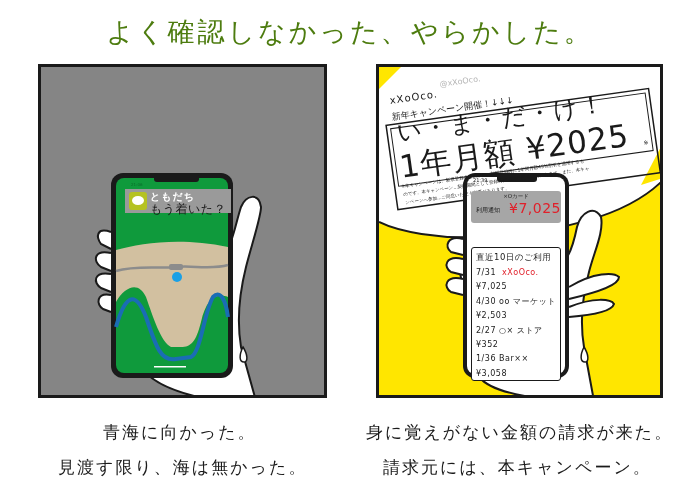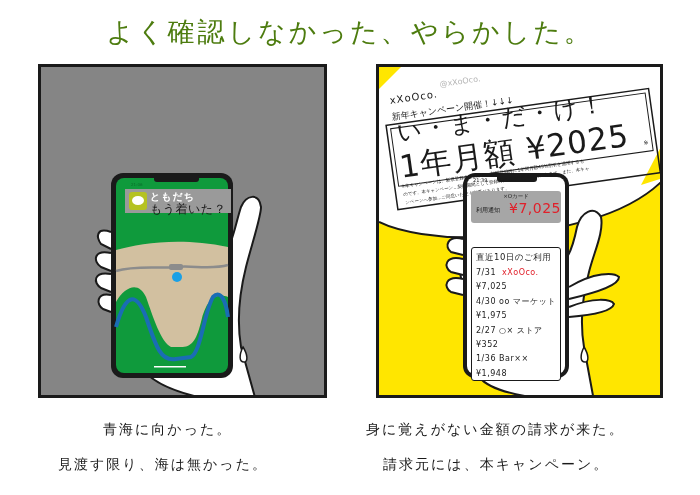--- a/index.html
+++ b/index.html
@@ -61,21 +61,21 @@
     position: absolute; left: 92px; top: 160px; width: 90px; height: 134px;
     background: #ffffff; border: 1.5px solid #1a1a1a; border-radius: 3px;
     padding: 3px 4px;
     margin-top: 20px;
   }
   .pr-list-title { font-size: 8.5px; line-height: 12px; letter-spacing: 0.5px; margin-bottom: 3px; }
   .pr-row { font-size: 8px; line-height: 14.4px; letter-spacing: 0.5px; white-space: nowrap; }
   .pr-row .merchant-highlight { color: #e0202a; }
   .pr-time { position: absolute; left: 94px; top: 110px; font-size: 5px; color: #1a1a1a; }
 
-  .caption { position: absolute; font-size: 14px; letter-spacing: 2px; white-space: nowrap; color: #1a1a1a; }
+  .caption { position: absolute; font-size: 17px; letter-spacing: 2px; white-space: nowrap; color: #1a1a1a; }
 </style>
 </head>
 <body>
 
 <div class="title">よく確認しなかった、やらかした。</div>
 
 <div class="panel panel-left">
 
   <svg width="289" height="334" viewBox="0 0 289 334">
 
@@ -154,24 +154,24 @@
   <div class="pr-card">
     <div class="pr-card-title">×Oカード</div>
     <div class="pr-card-label">利用通知</div>
     <div class="pr-card-amount">¥7,025</div>
   </div>
   <div class="pr-list">
     <div class="pr-list-title">直近10日のご利用</div>
     <div class="pr-row"><span>7/31</span>&nbsp;&nbsp;<span class="merchant-highlight">xXoOco.</span></div>
     <div class="pr-row">¥7,025</div>
     <div class="pr-row"><span>4/30</span> <span>oo マーケット</span></div>
-    <div class="pr-row">¥1,975</div>
+    <div class="pr-row">¥2,503</div>
     <div class="pr-row"><span>2/27</span> <span>○× ストア</span></div>
     <div class="pr-row">¥352</div>
     <div class="pr-row"><span>1/36</span> <span>Bar××</span></div>
-    <div class="pr-row">¥1,948</div>
+    <div class="pr-row">¥3,058</div>
   </div>
 </div>
 
 <div class="caption" style="left:103px; top:421px;">青海に向かった。</div>
 <div class="caption" style="left:58px; top:456px;">見渡す限り、海は無かった。</div>
 <div class="caption" style="left:366px; top:421px;text-align:right;">身に覚えがない金額の請求が来た。</div>
 <div class="caption" style="left:383px; top:456px;">請求元には、本キャンペーン。</div>
 
 </body></html>

